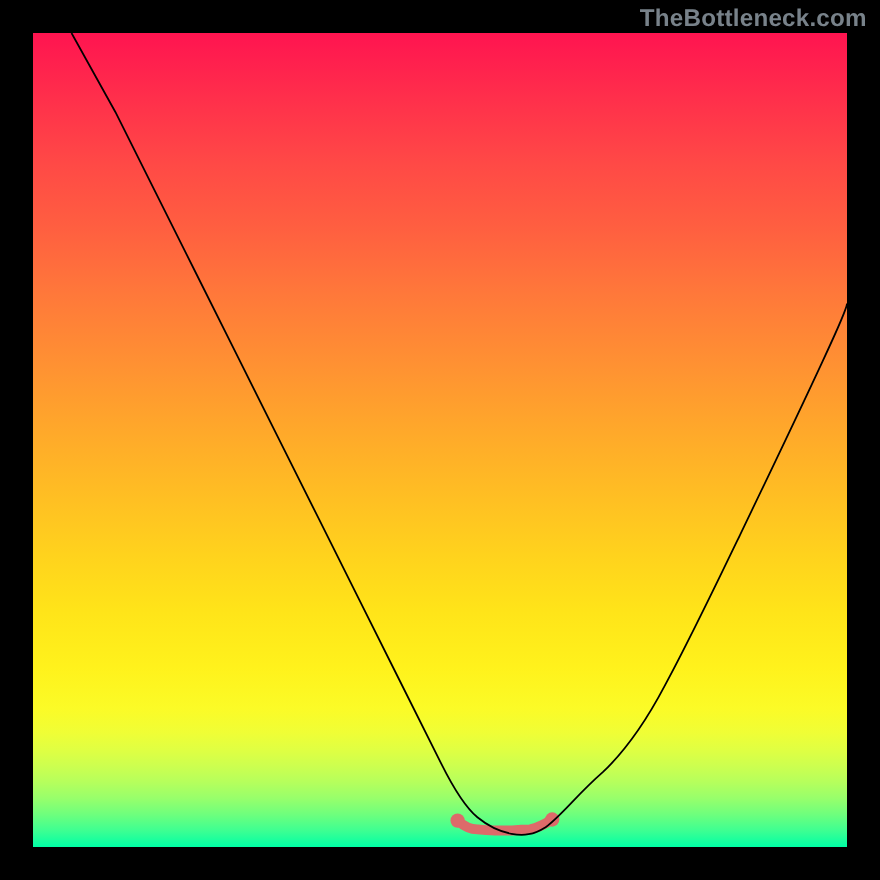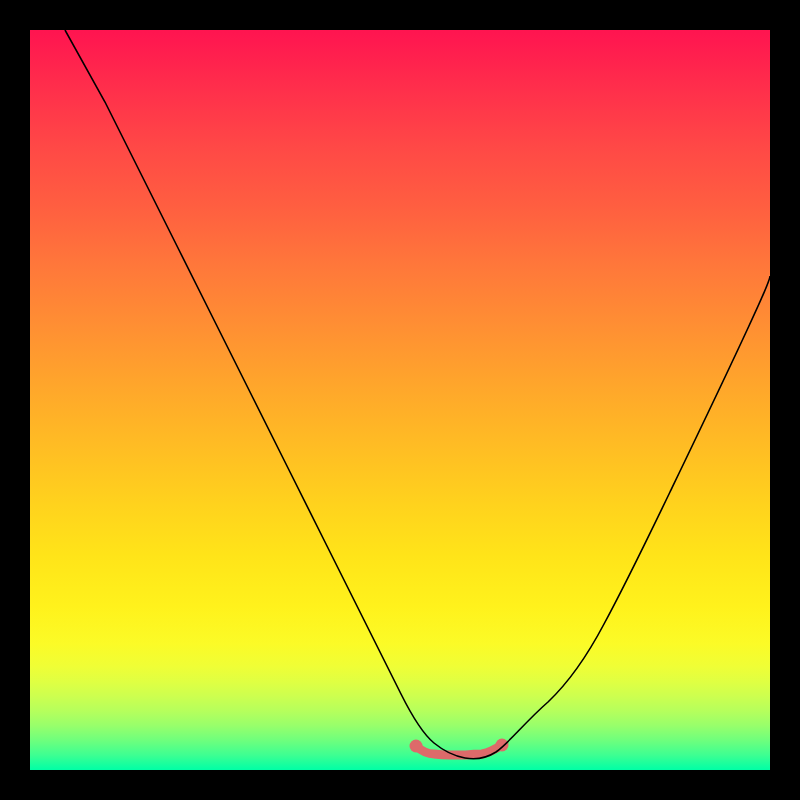--- a/index.html
+++ b/index.html
@@ -52,20 +52,21 @@
   }
   .plot svg { display: block; }
   .curve { stroke: #000; stroke-width: 1.6; fill: none; }
   .bump-stroke { stroke: #dd6a6a; stroke-width: 9; stroke-linecap: round; fill: none; }
   .bump-cap { fill: #dd6a6a; }
 </style>
 </head>
 <body>
 
 <div class="frame">
+  <div class="watermark">TheBottleneck.com</div>
   <div class="plot">
     <svg viewBox="0 0 740 740" width="740" height="740">
       <g>
         <circle class="bump-cap" cx="386" cy="716" r="6.5"></circle>
         <path class="bump-stroke" d="M 386 716 Q 395 724 404 724 Q 412 725 420 725 Q 428 725 436 725 Q 444 724 452 724 Q 461 722 472 715"></path>
         <circle class="bump-cap" cx="472" cy="715" r="6.5"></circle>
       </g>
       <path class="curve" d="M 35 0
            L 75 72
            L 112 146

